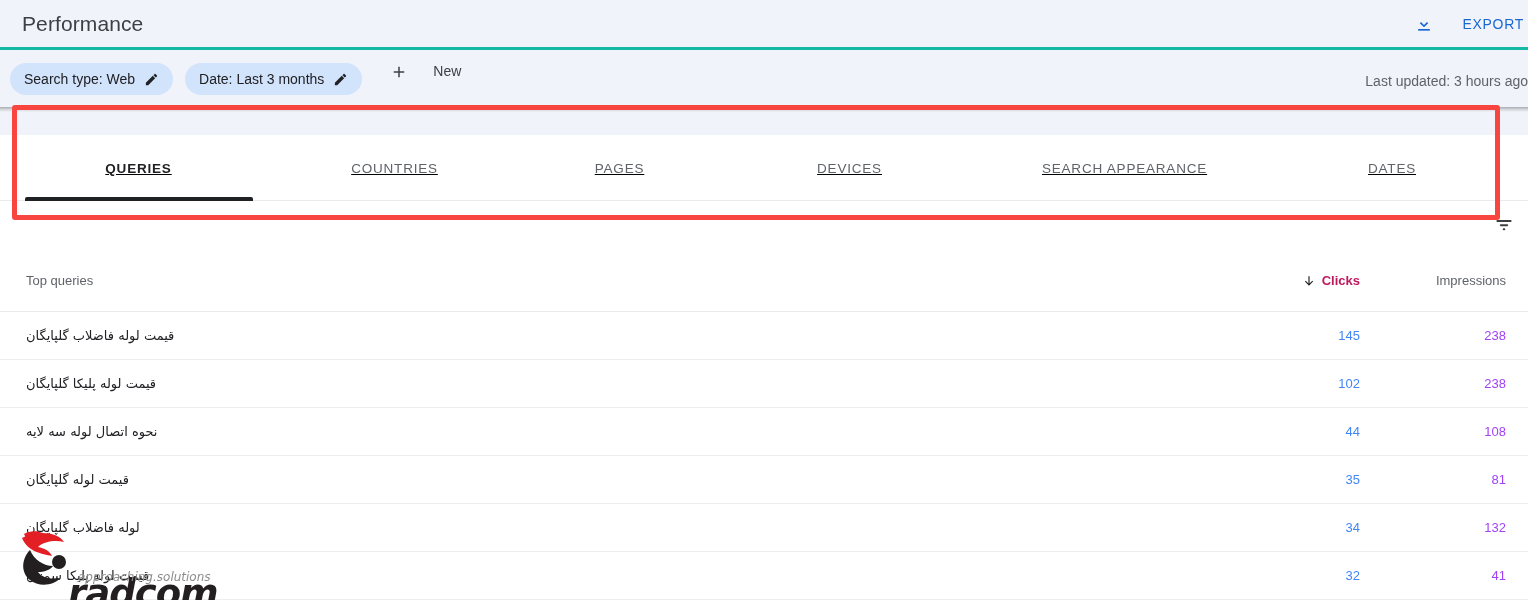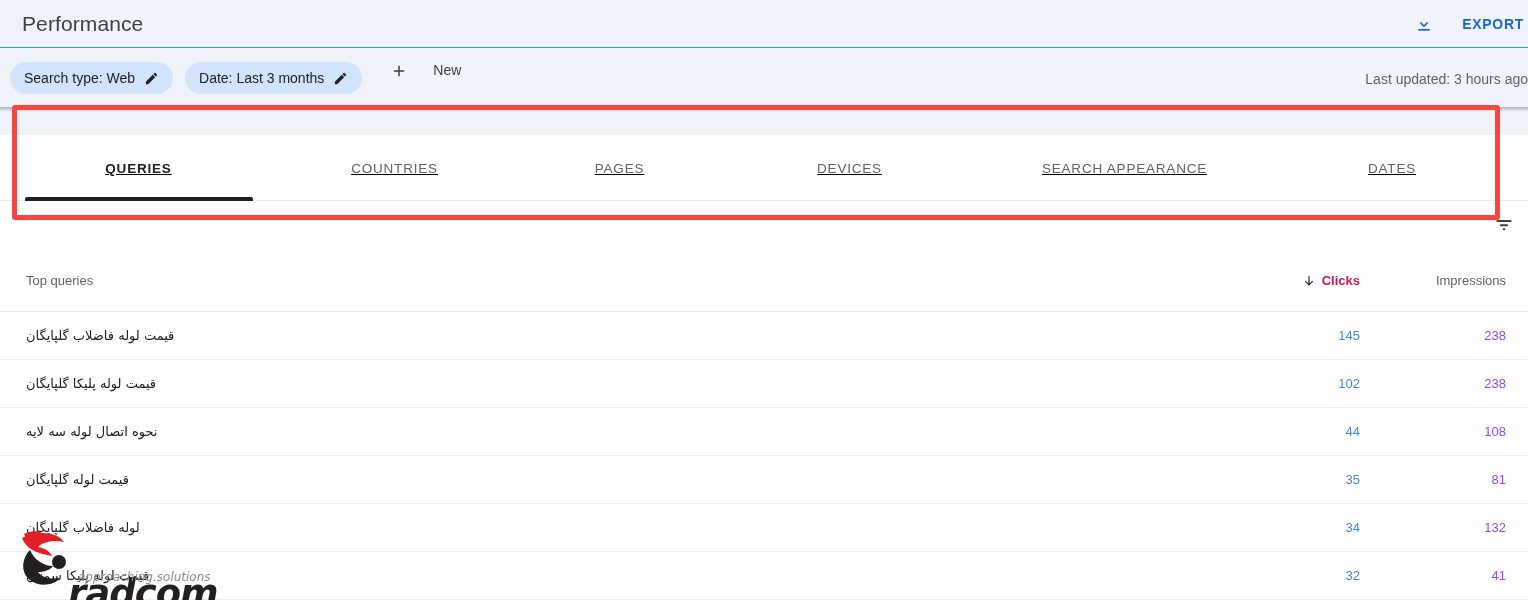--- a/index.html
+++ b/index.html
@@ -22,31 +22,31 @@
     margin-left: 22px;
     font-size: 21px; color: #3c4043; font-weight: 400; letter-spacing: .1px;
   }
   .topbar-right {
     position: absolute; right: 0; top: 0; height: 47px;
     display: flex; align-items: center; gap: 10px;
     padding-right: 0;
   }
   .export-btn {
     display: flex; align-items: center; gap: 28px;
-    color: #1967d2; font-size: 14px; font-weight: 700; letter-spacing: .7px;
+    color: #1967d2; font-size: 14px; font-weight: 400; letter-spacing: .7px;
     padding-right: 4px;
     white-space: nowrap;
   }
   .dl-icon { display:block; width: 20px; height: 20px; }
 
   
   .filterbar {
     position: absolute; left: 0; top: 47px; width: 1528px; height: 61px;
     background: #f1f3fb;
-    border-top: 1px solid #14b8a6;
+    border-top: 3px solid #14b8a6;
     display: flex; align-items: center;
   }
   .chip {
     display: inline-flex; align-items: center; gap: 9px;
     height: 32px; padding: 0 14px;
     margin-left: 12px;
     background: #d2e3fc; border-radius: 16px;
     color: #202124; font-size: 14px; white-space: nowrap;
   }
   .chip:first-child { margin-left: 10px; }

